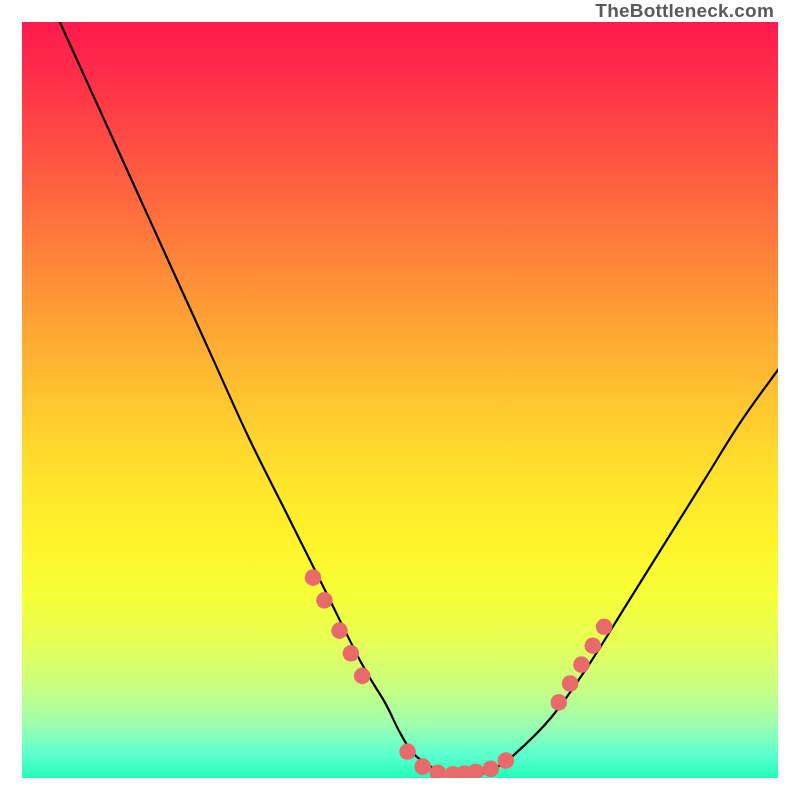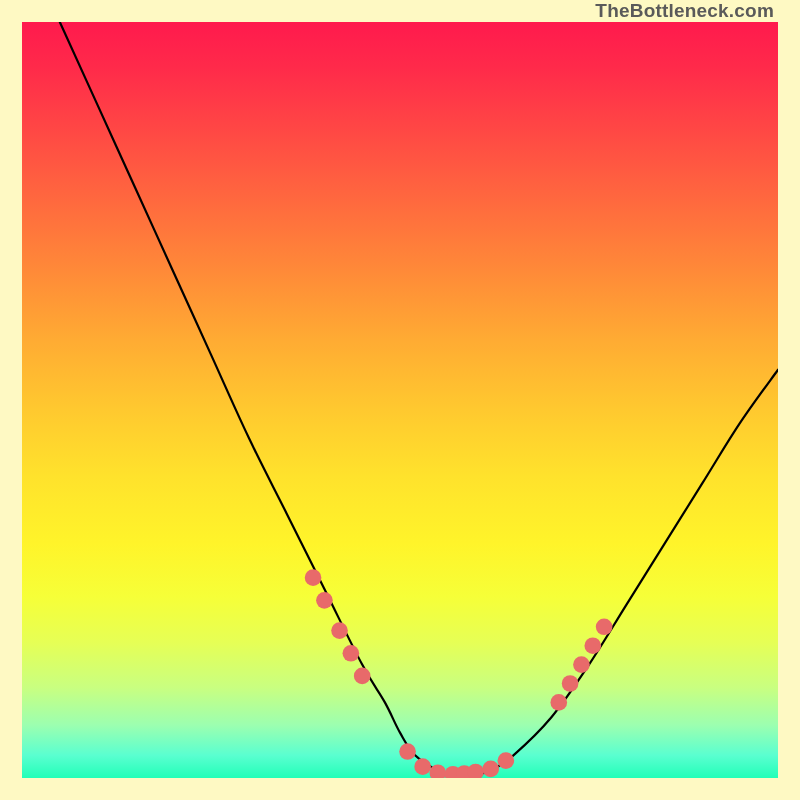--- a/index.html
+++ b/index.html
@@ -1,21 +1,21 @@
 <!DOCTYPE html>
 <html><head>
 <meta charset="utf-8">
 <style>
   * { margin: 0; padding: 0; box-sizing: border-box; }
   html, body { width: 800px; height: 800px; overflow: hidden; background: #000; }
   .frame {
     position: relative;
     width: 800px;
     height: 800px;
-    background: #fef9c3;
+    background: #ffffff;
   }
   .plot {
     position: absolute;
     left: 22px;
     top: 22px;
     width: 756px;
     height: 756px;
     overflow: hidden;
   }
   .gradient {

